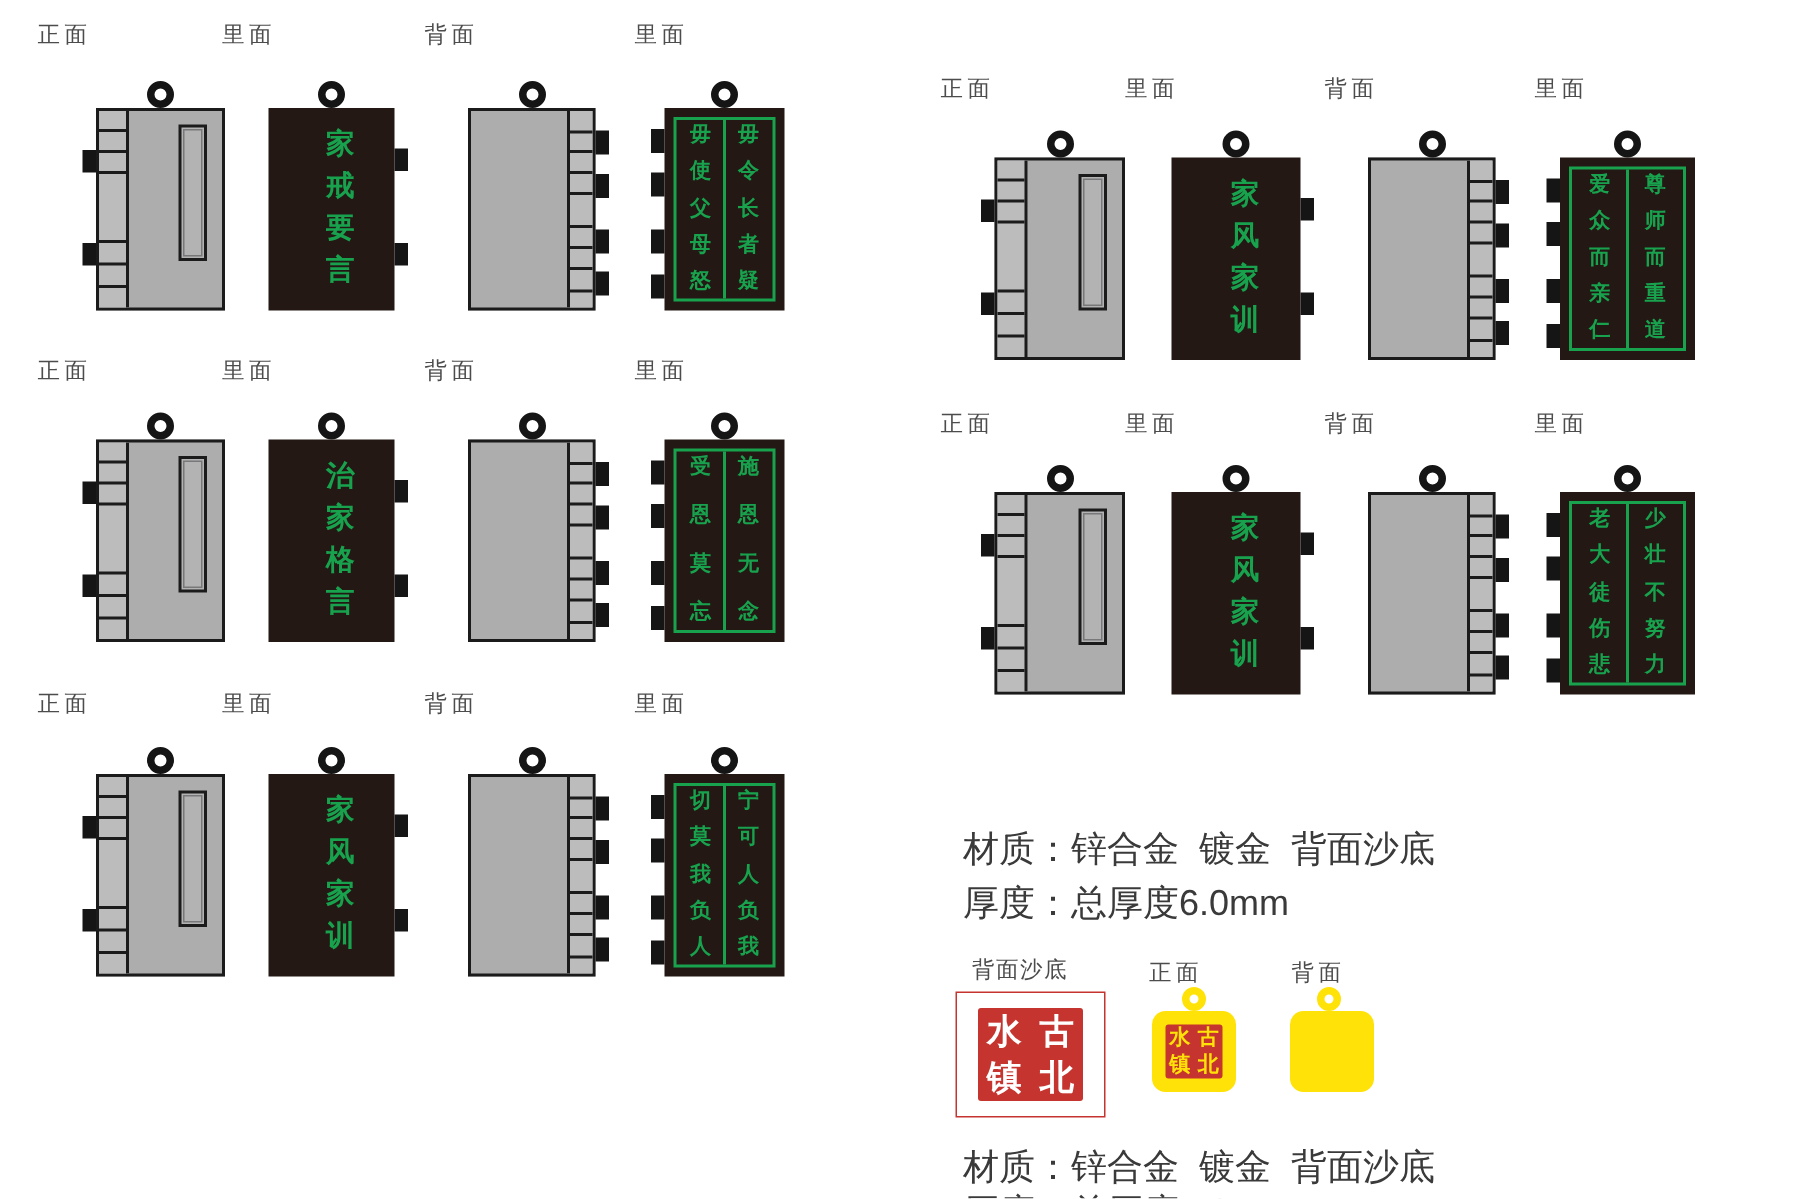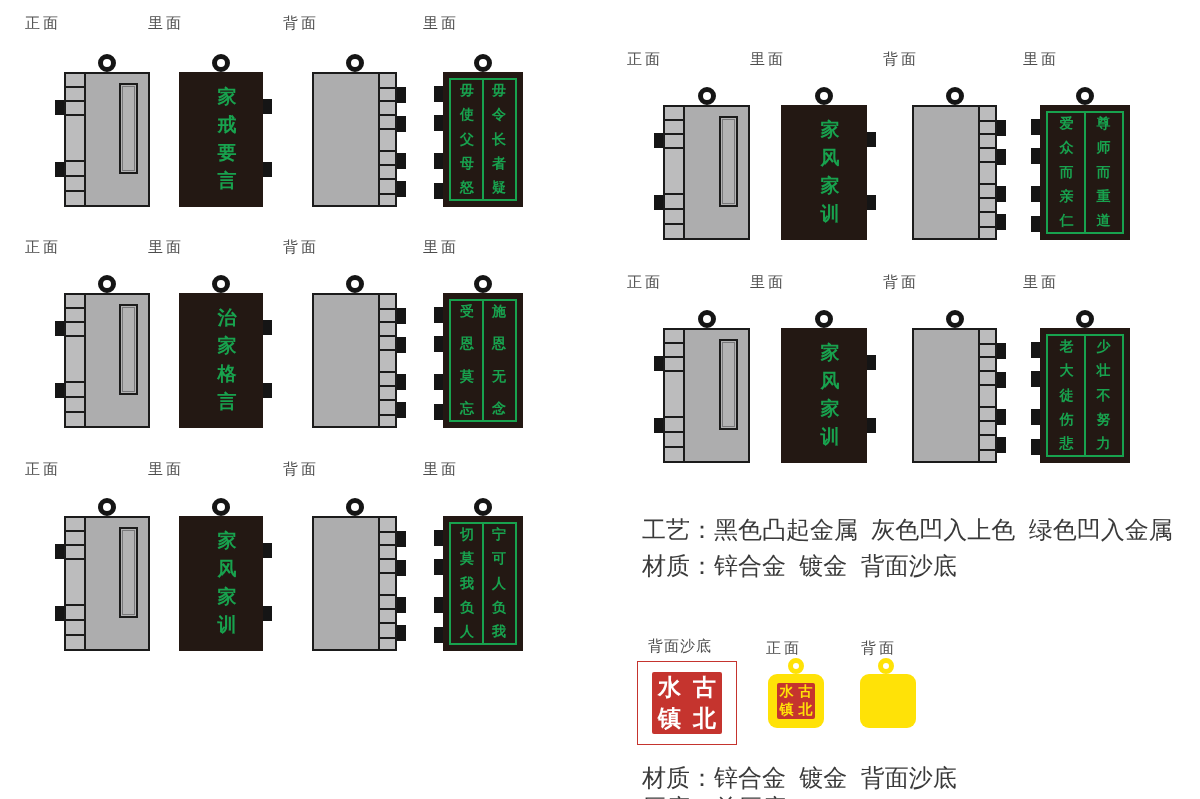--- a/index.html
+++ b/index.html
@@ -355,22 +355,22 @@
             <span>老</span>
             <span>大</span>
             <span>徒</span>
             <span>伤</span>
             <span>悲</span>
           </div>
         </div>
     </div>
   </div>
 
-  <div class="spec" style="top:514px">工艺：黑色凸起金属  灰色凹入上色  绿色凹入金属</div>
   <div class="spec" style="top:550px">材质：锌合金  镀金  背面沙底</div>
+  <div class="spec" style="top:586px">厚度：总厚度6.0mm</div>
 
   <div class="vlabel" style="left:648px;top:637px;letter-spacing:1px">背面沙底</div>
   <div class="print-box">
     <div class="seal print">
       <span>水</span>
       <span>古</span>
       <span>镇</span>
       <span>北</span>
     </div>
   </div>

